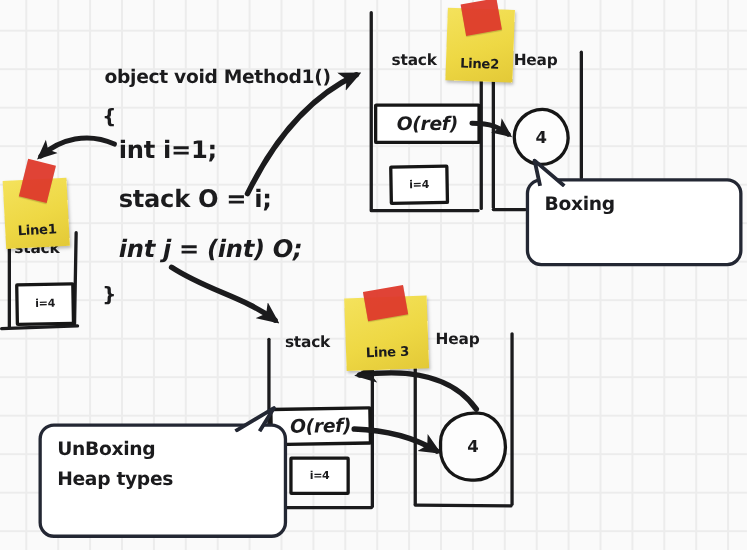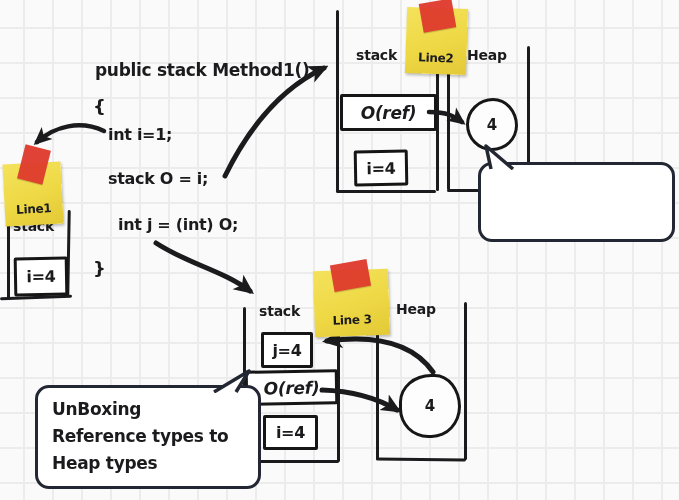--- a/index.html
+++ b/index.html
@@ -11,28 +11,28 @@
       linear-gradient(#ececec 2px, transparent 2px),
       linear-gradient(90deg, #ececec 2px, transparent 2px);
     background-size:29px 35px;
     background-position:-6px -8px;
     overflow:hidden;
     font-family:"DejaVu Sans", sans-serif;
     font-weight:bold;
     color:#1b1b1d;
   }
   .abs{position:absolute;}
-  .code-line{font-size:16px;letter-spacing:-0.3px;white-space:nowrap;}
+  .code-line{font-size:22px;letter-spacing:-0.3px;white-space:nowrap;}
   .vline{position:absolute;width:3px;background:#1b1b1d;border-radius:2px;}
   .hline{position:absolute;height:3px;background:#1b1b1d;border-radius:2px;}
   .frame-label{position:absolute;font-size:14px;letter-spacing:-0.2px;}
   .cell{
     position:absolute;display:flex;align-items:center;justify-content:center;
     background:#fff;border:3px solid #161616;border-radius:2px;
-    font-size:16px;letter-spacing:-0.3px;
+    font-size:10px;letter-spacing:-0.3px;
   }
   .heap-circle{
     position:absolute;display:flex;align-items:center;justify-content:center;
     background:#fdfdfd;border:3px solid #161616;
     border-radius:52% 48% 50% 50% / 50% 52% 48% 50%;
     font-size:15px;
   }
   .note{
     position:absolute;display:flex;align-items:flex-end;justify-content:center;
     background:linear-gradient(160deg,#f4e25c 0%,#eed844 55%,#e3c937 100%);
@@ -49,25 +49,25 @@
     z-index:8;padding:8px 14px;font-size:17px;line-height:27px;letter-spacing:-0.3px;
   }
   .bubble .tail{position:absolute;z-index:9;}
   svg.arrows{position:absolute;left:0;top:0;z-index:5;pointer-events:none;}
 </style>
 </head>
 <body>
 
 <div id="canvas">
 
-  <div class="abs code-line" style="left:95px;top:60px;font-size:17px;">public stack Method1()</div>
+  <div class="abs code-line" style="left:95px;top:60px;font-size:17px;">object void Method1()</div>
   <div class="abs code-line" style="left:93px;top:96px;font-size:18px;">{</div>
   <div class="abs code-line" style="left:108px;top:125px;">int i=1;</div>
   <div class="abs code-line" style="left:108px;top:169px;">stack O = i;</div>
-  <div class="abs code-line" style="left:118px;top:215px;">int j = (int) O;</div>
+  <div class="abs code-line" style="left:108px;top:215px;font-style:italic;">int j = (int) O;</div>
   <div class="abs code-line" style="left:93px;top:258px;font-size:18px;">}</div>
 
   <div class="note" style="left:4px;top:163px;width:58px;height:53px;transform:rotate(-3deg);">
     <span>Line1</span>
   </div>
   <div class="tape" style="left:21px;top:147px;width:26px;height:35px;transform:rotate(14deg);"></div>
 
   <div class="vline" style="left:7px;top:212px;height:86px;"></div>
   <div class="vline" style="left:67px;top:210px;height:86px;transform:rotate(1deg);"></div>
   <div class="hline" style="left:0px;top:296px;width:72px;transform:rotate(-2deg);"></div>
@@ -102,38 +102,37 @@
   <div class="vline" style="left:376px;top:305px;height:155px;"></div>
   <div class="vline" style="left:464px;top:302px;height:158px;"></div>
   <div class="hline" style="left:376px;top:458px;width:90px;transform:rotate(0.5deg);"></div>
   <div class="frame-label" style="left:396px;top:301px;">Heap</div>
 
   <div class="note" style="left:314px;top:270px;width:75px;height:57px;transform:rotate(-2deg);">
     <span>Line 3</span>
   </div>
   <div class="tape" style="left:332px;top:262px;width:37px;height:27px;transform:rotate(-10deg);"></div>
 
-  <div class="cell" style="left:261px;top:332px;width:46px;height:30px;">j=4</div>
   <div class="cell" style="left:245px;top:370px;width:87px;height:29px;font-size:17px;font-style:italic;transform:rotate(-1deg);">O(ref)</div>
   <div class="cell" style="left:263px;top:415px;width:49px;height:29px;">i=4</div>
 
   <div class="heap-circle" style="left:399px;top:374px;width:56px;height:58px;border-radius:55% 45% 50% 50% / 46% 54% 52% 48%;">4</div>
 
   <div class="bubble" style="left:478px;top:162px;width:163px;height:58px;">
     <svg class="tail" style="left:2px;top:-22px;" width="34" height="27" viewBox="0 0 34 27">
       <path d="M8,26 L3,3 L30,26" fill="#ffffff" stroke="#232733" stroke-width="3.5" stroke-linejoin="round"></path>
     </svg>
+    <div>Boxing</div>
   </div>
 
   <div class="bubble" style="left:35px;top:385px;width:192px;height:82px;">
     <svg class="tail" style="left:170px;top:-20px;" width="44" height="25" viewBox="0 0 44 25">
       <path d="M6,24 L41,3 L28,24" fill="#ffffff" stroke="#232733" stroke-width="3.5" stroke-linejoin="round"></path>
     </svg>
     <div>UnBoxing</div>
-    <div>Reference types to</div>
     <div>Heap types</div>
   </div>
 
   <svg class="arrows" width="679" height="500" viewBox="0 0 679 500">
     <defs>
       <marker id="ah" viewBox="0 0 10 10" refX="7.5" refY="5" markerWidth="4" markerHeight="4" orient="auto-start-reverse" markerUnits="strokeWidth">
         <path d="M0,0.5 L10,5 L0,9.5 L2.5,5 z" fill="#1b1b1d"></path>
       </marker>
     </defs>
     <path d="M104,131 C80,120 55,126 37,142" fill="none" stroke="#1b1b1d" stroke-width="4.5" stroke-linecap="round" marker-end="url(#ah)"></path>

